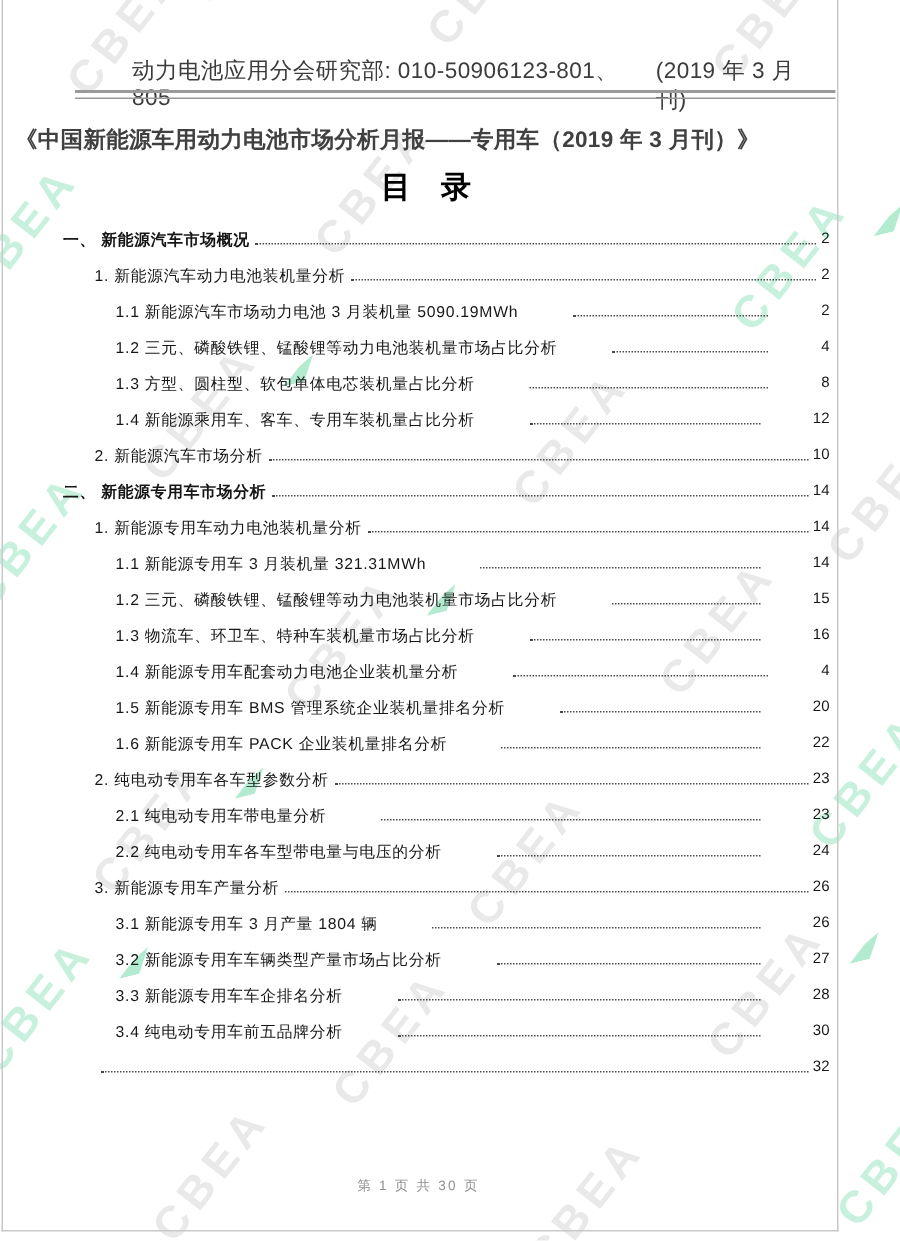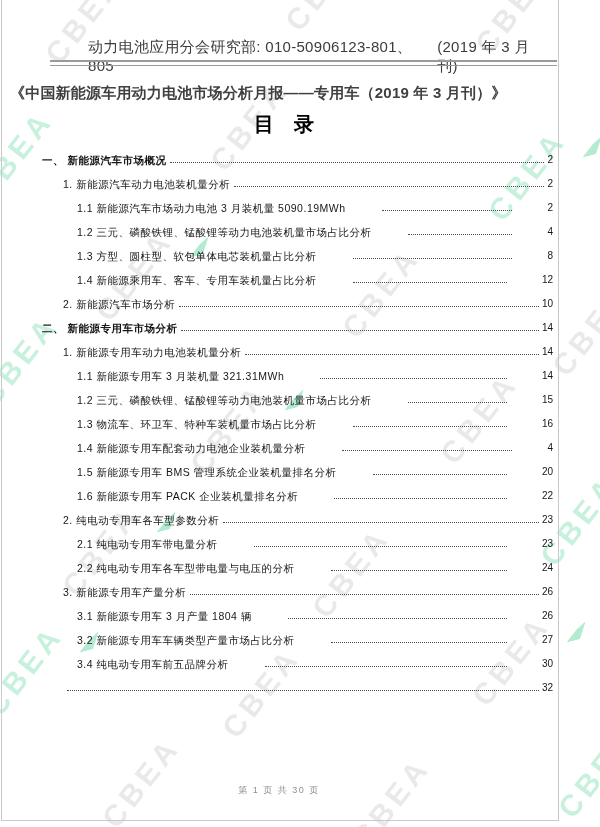--- a/index.html
+++ b/index.html
@@ -223,20 +223,25 @@
           <span class="toc-label">3.1 新能源专用车 3 月产量 1804 辆</span>
           <span class="dots"></span>
           <span class="toc-page">26</span>
         </div>
         <div class="toc-row lvl3">
           <span class="toc-label">3.2 新能源专用车车辆类型产量市场占比分析</span>
           <span class="dots"></span>
           <span class="toc-page">27</span>
         </div>
         <div class="toc-row lvl3">
+          <span class="toc-label">3.3 新能源专用车车企排名分析</span>
+          <span class="dots"></span>
+          <span class="toc-page">28</span>
+        </div>
+        <div class="toc-row lvl3">
           <span class="toc-label">3.4 纯电动专用车前五品牌分析</span>
           <span class="dots"></span>
           <span class="toc-page">30</span>
         </div>
         <div class="toc-row lvl2">
           <span class="dots"></span>
           <span class="toc-page">32</span>
         </div>
       </div>
 

